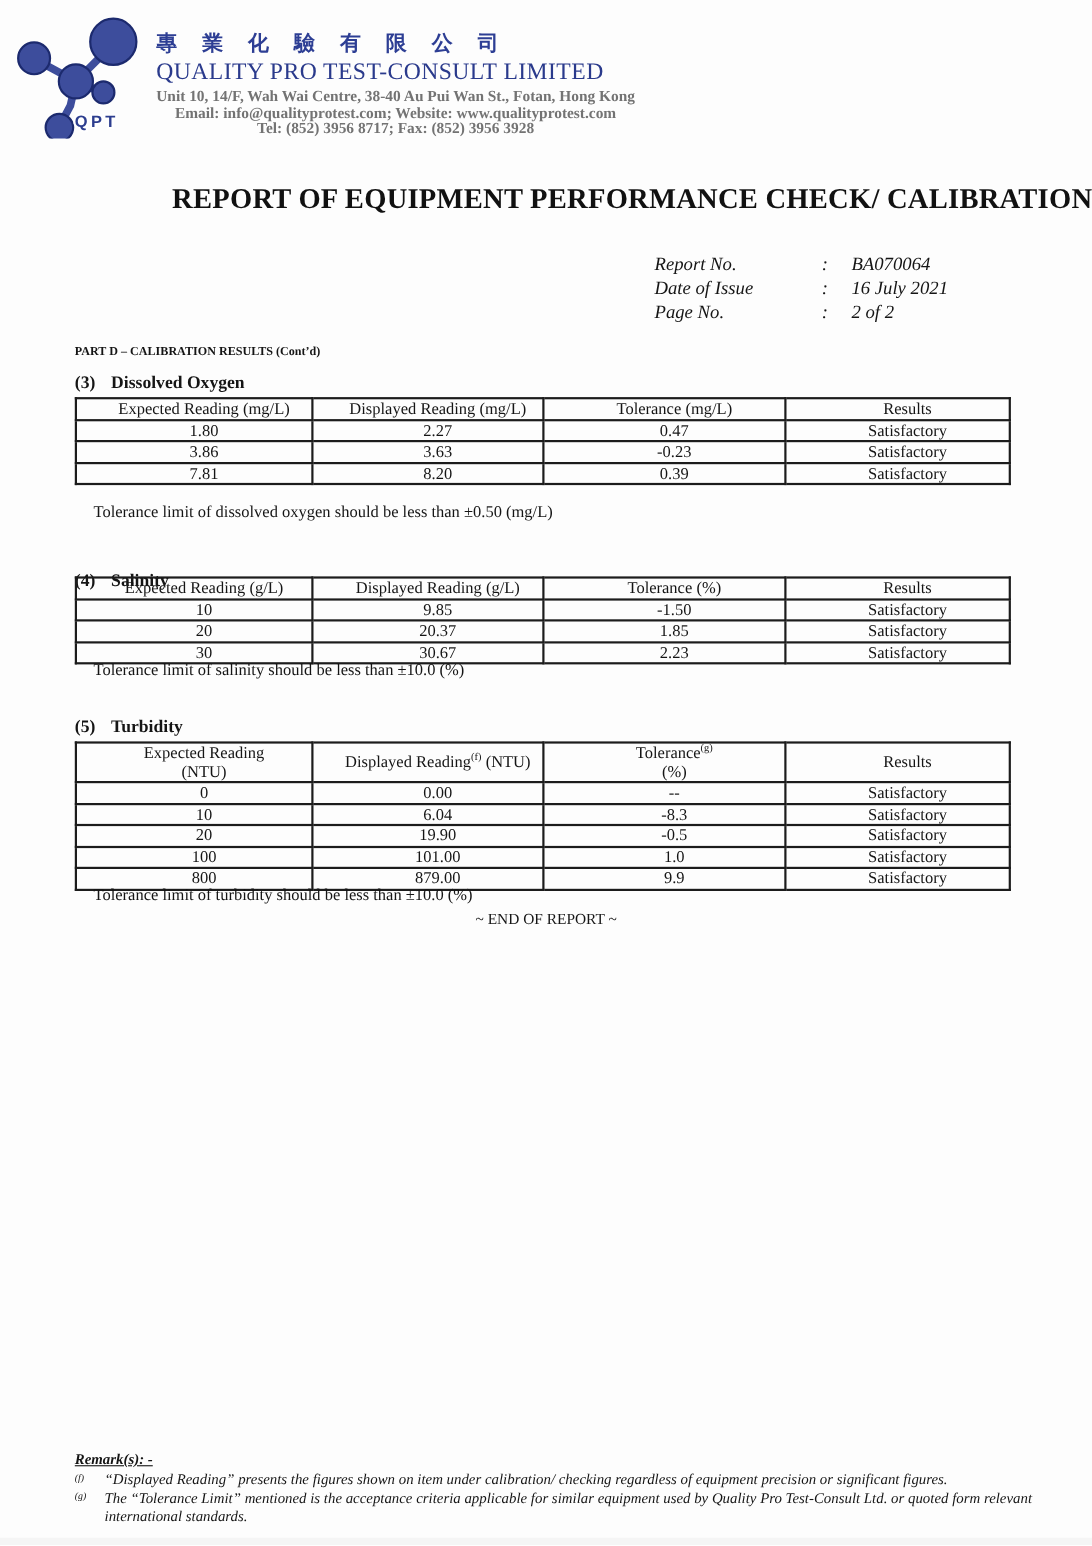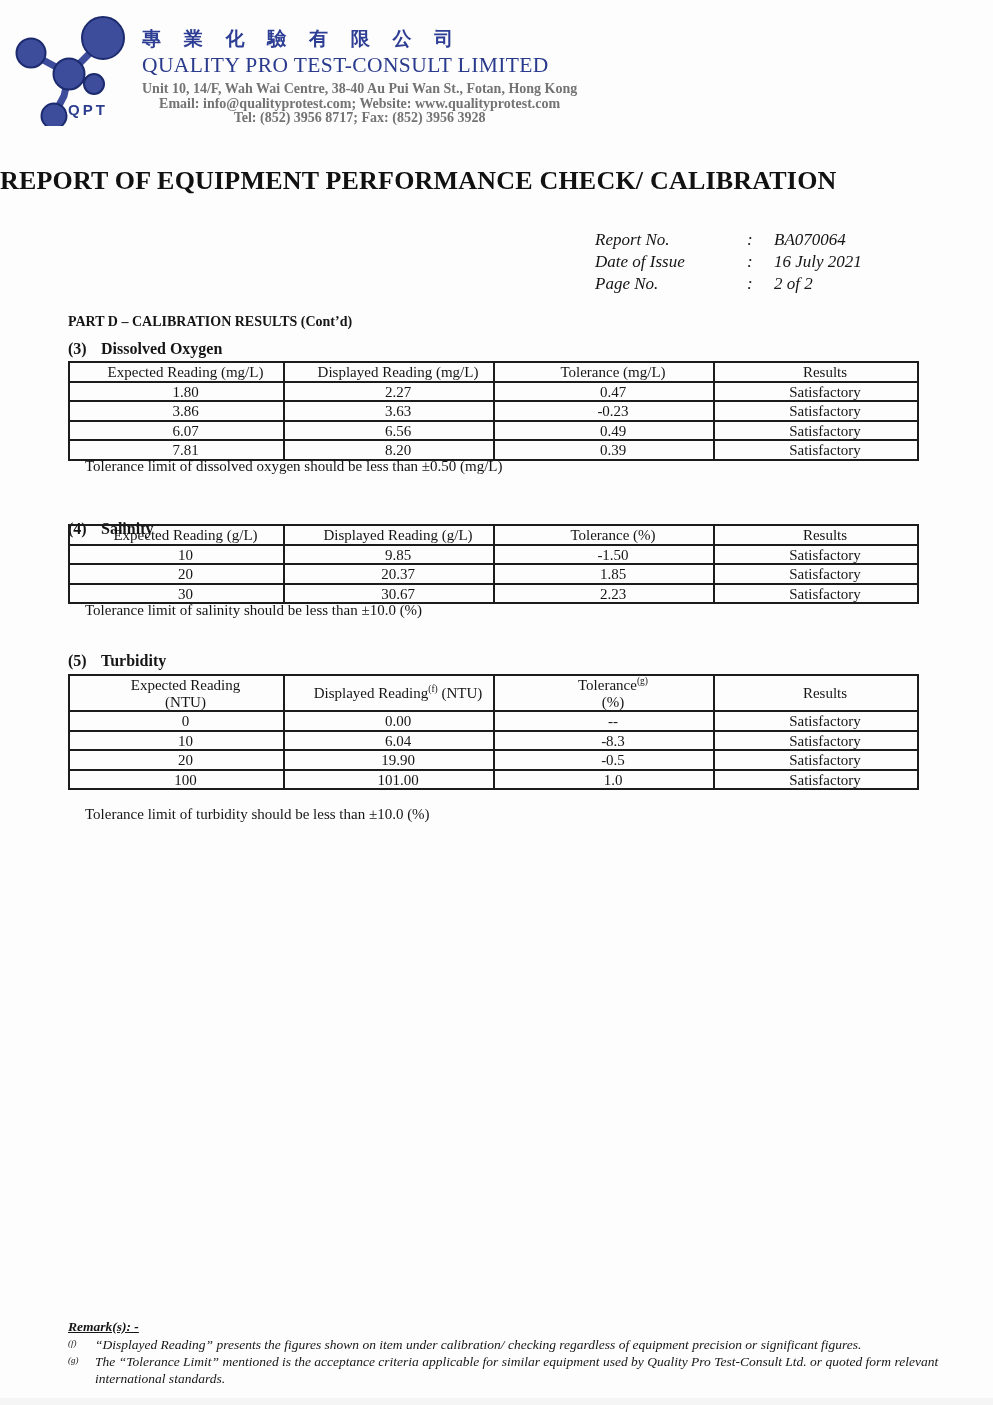--- a/index.html
+++ b/index.html
@@ -16,33 +16,33 @@
   .logo { width:122px; height:116px; flex:0 0 auto; }
   .lh-text { margin-left:12px; padding-top:16px; }
   .zh { font-size:19px; letter-spacing:9px; color:#2d3e94; font-weight:bold; white-space:nowrap; }
   .en { font-size:21.5px; color:#2a3a8c; margin-top:1px; letter-spacing:0.4px; white-space:nowrap; }
   .addr-block { margin-top:4px; }
   .addr { font-size:14px; font-weight:bold; color:#737373; line-height:14.6px; white-space:nowrap;text-align:center; }
 
   
   .title {
     position:absolute; top:166px; left:0; width:100%;
-    text-align:left; font-size:26px; font-weight:bold; letter-spacing:0.2px;
+    text-align:right; font-size:26px; font-weight:bold; letter-spacing:0.2px;
     color:#111;
   }
 
   
   .report-info { position:absolute; top:229px; left:595px; font-size:17px;font-style:italic; }
   .ri-row { display:flex; line-height:22px; }
   .ri-label { width:152px; }
   .ri-colon { width:27px; }
   .ri-value { }
 
   
-  .part-heading { position:absolute; left:68px; top:314px; font-size:14px; font-weight:bold; }
+  .part-heading { position:absolute; left:68px; top:314px; font-size:11px; font-weight:bold; }
   .sec-heading { position:absolute; left:68px; font-size:16px; font-weight:bold; }
   .sec-no { display:inline-block; width:33px; }
   #sec3-heading { top:340px; }
   #sec4-heading { top:520px; }
   #sec5-heading { top:652px; }
 
   
   .cal-table {
     position:absolute; left:68px; width:849px;
     border-collapse:collapse; table-layout:fixed; font-size:15px;
@@ -154,26 +154,20 @@
         <td>0.47</td>
         <td>Satisfactory</td>
       </tr>
       <tr>
         <td>3.86</td>
         <td>3.63</td>
         <td>-0.23</td>
         <td>Satisfactory</td>
       </tr>
       <tr>
-        <td>6.07</td>
-        <td>6.56</td>
-        <td>0.49</td>
-        <td>Satisfactory</td>
-      </tr>
-      <tr>
         <td>7.81</td>
         <td>8.20</td>
         <td>0.39</td>
         <td>Satisfactory</td>
       </tr>
     </tbody>
   </table>
   <div class="tol-note" id="note-do">Tolerance limit of dissolved oxygen should be less than ±0.50 (mg/L)</div>
 
   <div class="sec-heading" id="sec4-heading">
@@ -263,24 +257,31 @@
         <td>19.90</td>
         <td>-0.5</td>
         <td>Satisfactory</td>
       </tr>
       <tr>
         <td>100</td>
         <td>101.00</td>
         <td>1.0</td>
         <td>Satisfactory</td>
       </tr>
+      <tr>
+        <td>800</td>
+        <td>879.00</td>
+        <td>9.9</td>
+        <td>Satisfactory</td>
+      </tr>
     </tbody>
   </table>
   <div class="tol-note" id="note-turb">Tolerance limit of turbidity should be less than ±10.0 (%)</div>
 
+  <div class="end-report">~ END OF REPORT ~</div>
 
   <div class="remarks">
     <div class="remarks-heading">Remark(s): -</div>
     <div class="remark-item">
       <span class="remark-sup">(f)</span>
       <span>“Displayed Reading” presents the figures shown on item under calibration/ checking regardless of equipment precision or significant figures.</span>
     </div>
     <div class="remark-item">
       <span class="remark-sup">(g)</span>
       <span>The “Tolerance Limit” mentioned is the acceptance criteria applicable for similar equipment used by Quality Pro Test-Consult Ltd. or quoted form relevant international standards.</span>

